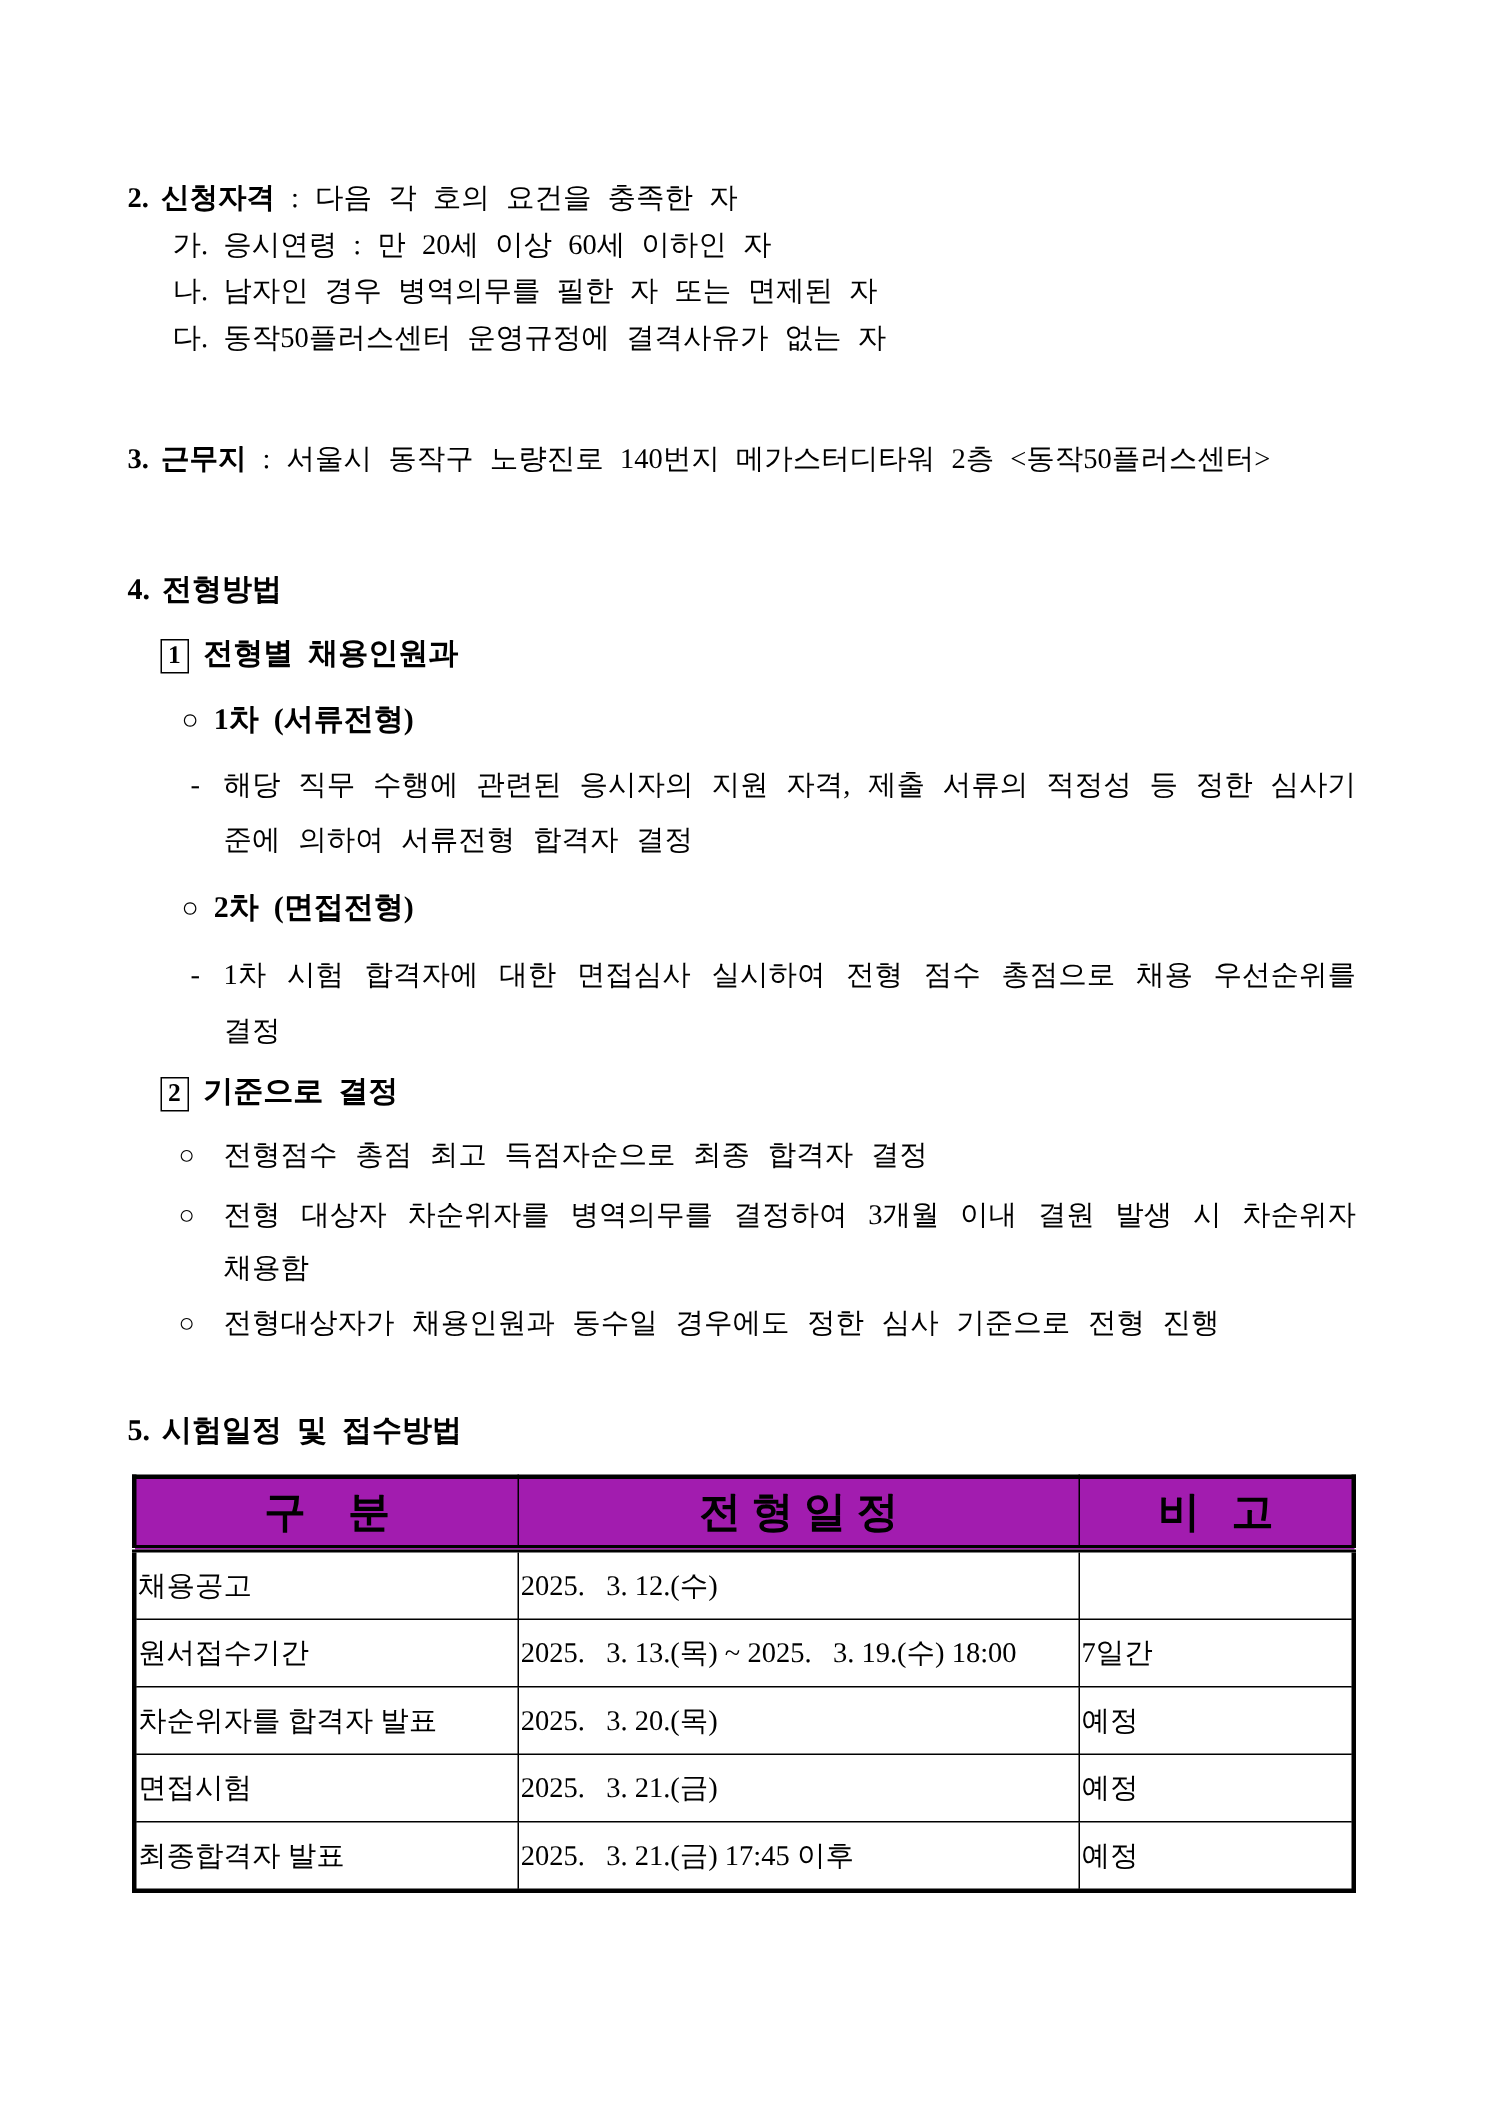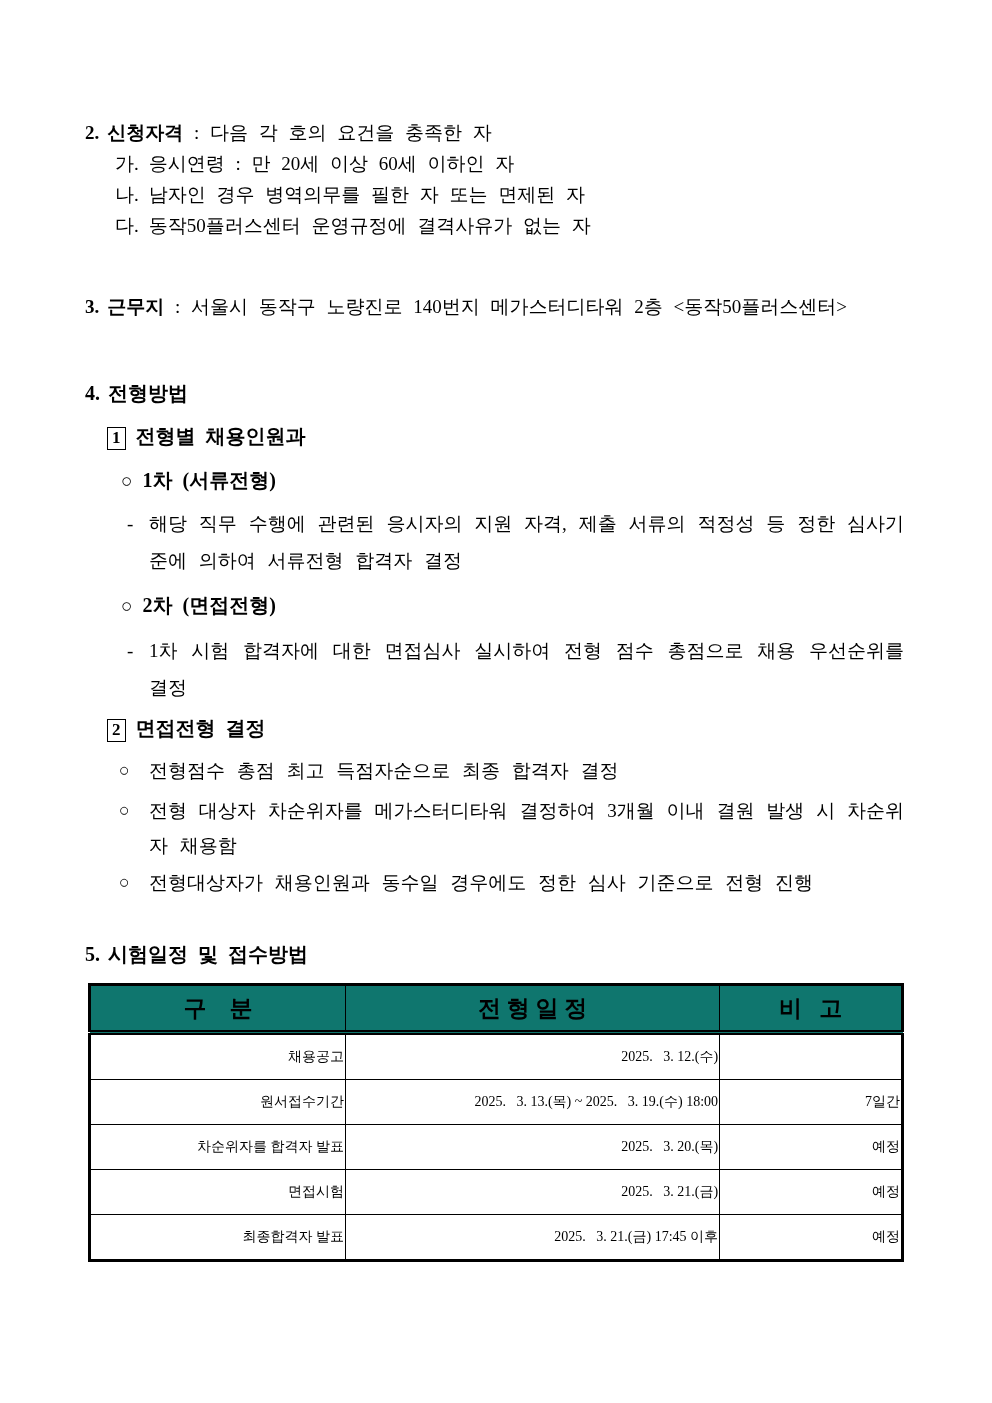--- a/index.html
+++ b/index.html
@@ -53,36 +53,36 @@
 
   table.schedule {
     border-collapse:collapse;
     margin-top:14px;
     margin-left:3px;
     width:816px;
     table-layout:fixed;
   }
   table.schedule { border:3px solid #000; }
   table.schedule th {
-    background:#0f766e;
+    background:#a21caf;
     border:1.5px solid #000;
     border-bottom:5px double #000;
     height:42px;
-    font-size:23px;
+    font-size:28px;
     font-weight:bold;
     white-space:pre;
     text-align:center;
     vertical-align:middle;
   }
   table.schedule td {
     border:1.5px solid #000;
     height:42px;
-    font-size:14px;
+    font-size:19px;
     white-space:pre;
-    text-align:right;
+    text-align:left;
     vertical-align:middle;
   }
   .col1 { width:31.5%; }
   .col2 { width:46%; }
   .col3 { width:22.5%; }
 </style>
 </head>
 <body>
 
 <div class="doc">
@@ -103,29 +103,29 @@
     <span class="dash">-</span>
     <div class="txt">해당 직무 수행에 관련된 응시자의 지원 자격, 제출 서류의 적정성 등 정한 심사기준에 의하여 서류전형 합격자 결정</div>
   </div>
 
   <p class="circ-h circ2"><span class="ring">○</span><span class="b">2차 (면접전형)</span></p>
   <div class="dash-p dash-p2">
     <span class="dash">-</span>
     <div class="txt">1차 시험 합격자에 대한 면접심사 실시하여 전형 점수 총점으로 채용 우선순위를 결정</div>
   </div>
 
-  <p class="sub-h sub2-h"><span class="boxed-num">2</span><span class="b">면접전형 결정</span></p>
+  <p class="sub-h sub2-h"><span class="boxed-num">2</span><span class="b">기준으로 결정</span></p>
 
   <div class="bullet bullet1">
     <span class="ring">○</span>
     <div class="txt">전형점수 총점 최고 득점자순으로 최종 합격자 결정</div>
   </div>
   <div class="bullet bullet2">
     <span class="ring">○</span>
-    <div class="txt">전형 대상자 차순위자를 메가스터디타워 결정하여 3개월 이내 결원 발생 시 차순위자 채용함</div>
+    <div class="txt">전형 대상자 차순위자를 병역의무를 결정하여 3개월 이내 결원 발생 시 차순위자 채용함</div>
   </div>
   <div class="bullet bullet3">
     <span class="ring">○</span>
     <div class="txt">전형대상자가 채용인원과 동수일 경우에도 정한 심사 기준으로 전형 진행</div>
   </div>
 
   <p class="h-line s5-title"><span class="b num">5.</span><span class="b">시험일정 및 접수방법</span></p>
 
   <table class="schedule">
     <colgroup>

